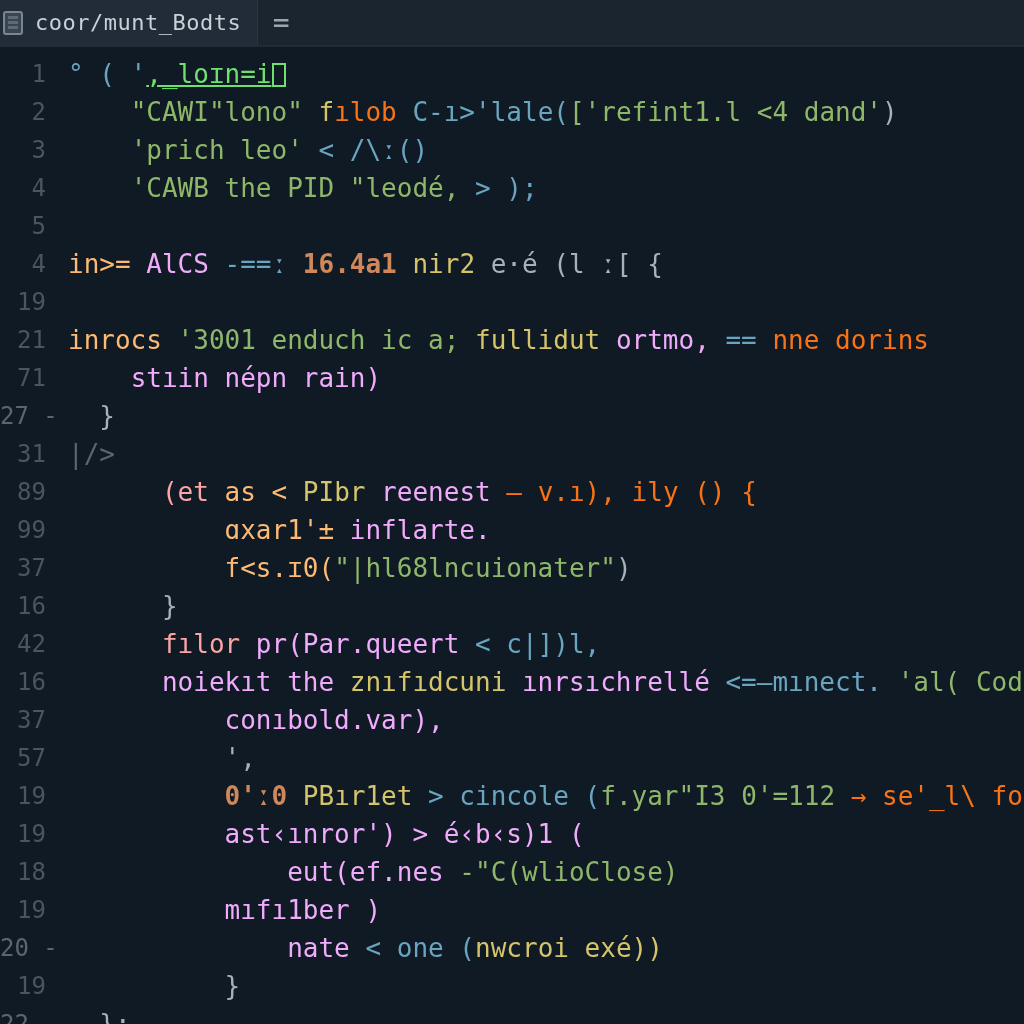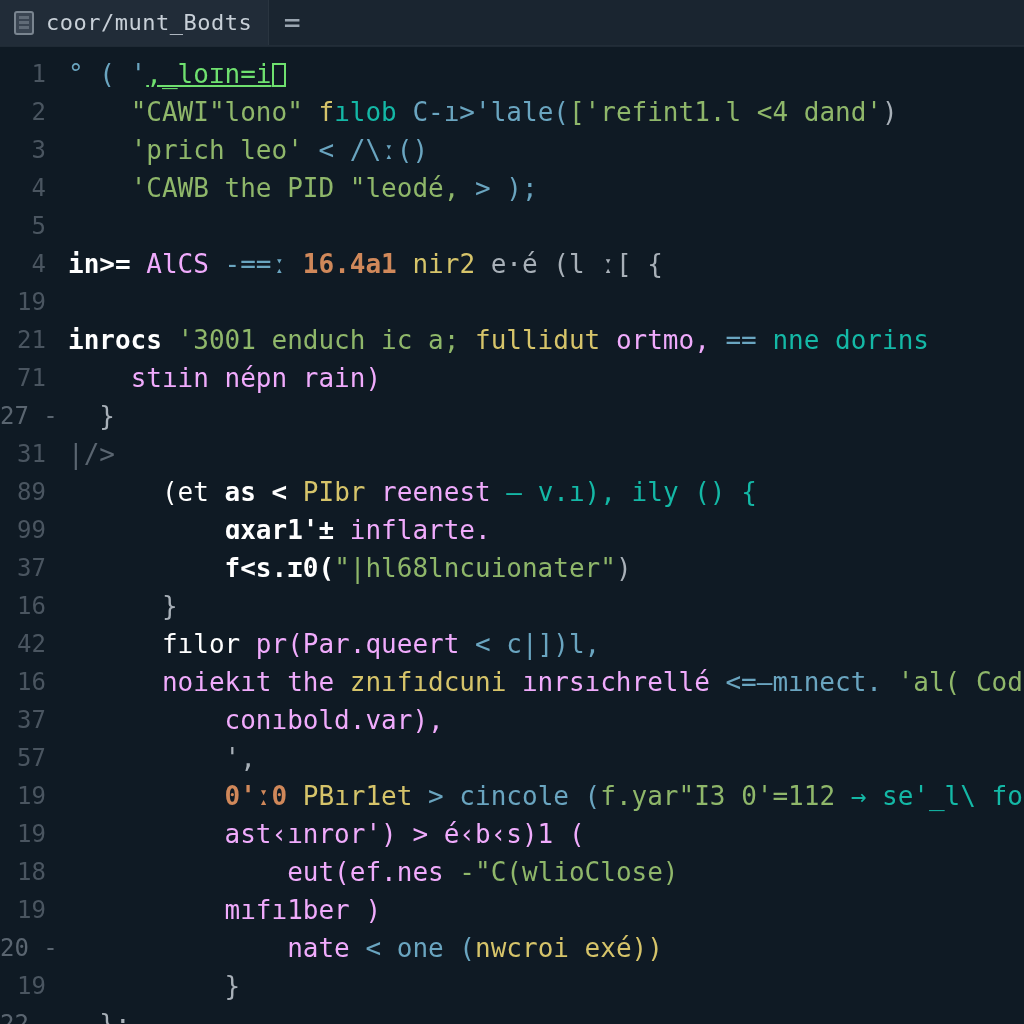--- a/index.html
+++ b/index.html
@@ -21,21 +21,21 @@
     height: 46px;
     background: #1a2530;
     display: flex;
     align-items: stretch;
     border-bottom: 1px solid #222d38;
   }
   .tab {
     display: flex;
     align-items: center;
     gap: 12px;
-    padding: 0 16px 0 14px;
+    padding: 0 16px 0 3px;
     background: #212c38;
     border-right: 1px solid #2a3540;
     color: #c8d0d8;
     font-size: 22px;
     letter-spacing: .5px;
   }
   .file-icon {
     width: 20px; height: 24px;
     background: #3a4552;
     border: 2px solid #7a8590;
@@ -90,31 +90,31 @@
     line-height: 38px;
     white-space: pre;
   }
   .cursor-box {
     display: inline-block;
     width: 14px; height: 24px;
     border: 2px solid #6fe06f;
     margin-bottom: -4px;
   }
   
-  .kw   { color: #ffffff; font-weight: bold; }       
-  .kw2  { color: #ffffff; }       
+  .kw   { color: #fdba74; }       
+  .kw2  { color: #fca5a5; }       
   .fn   { color: #d6c46a; }       
   .str  { color: #8fb76a; }       
   .num  { color: #d0885a; font-weight: bold; }       
   .op   { color: #6aa5c0; }       
   .id   { color: #f0abfc; }       
   .cm   { color: #5a6570; }       
   .pn   { color: #a8b0b8; }       
   .hl-g { color: #6fe06f; text-decoration: underline; }       
-  .pale { color: #14b8a6; }
+  .pale { color: #f97316; }
 </style>
 </head>
 <body>
 
 <div class="editor-window">
 
   <div class="tab-bar">
     <div class="tab">
       <span class="file-icon"></span>
       <span class="tab-title">coor/munt_Bodts</span>

